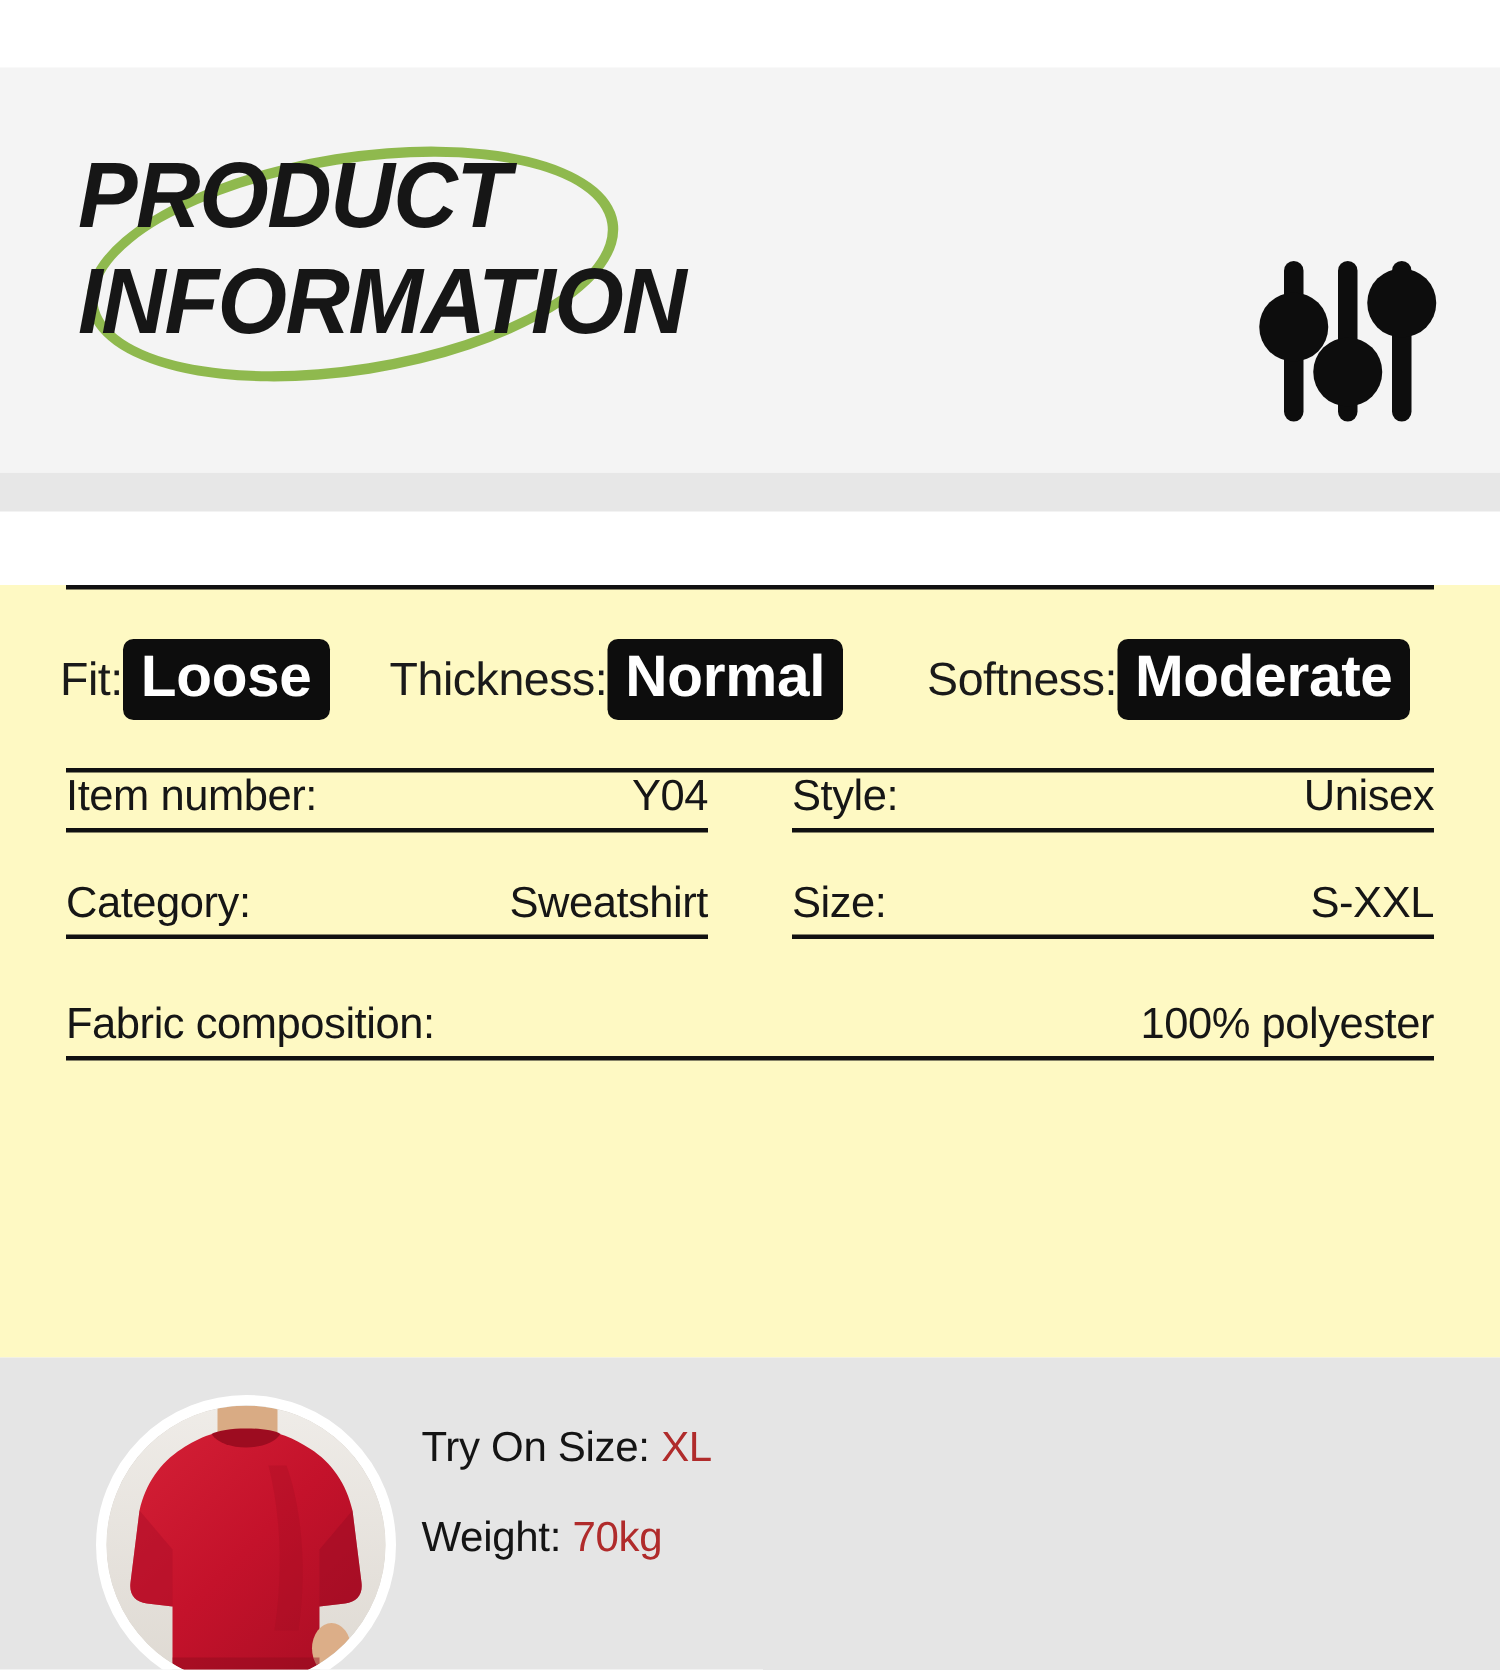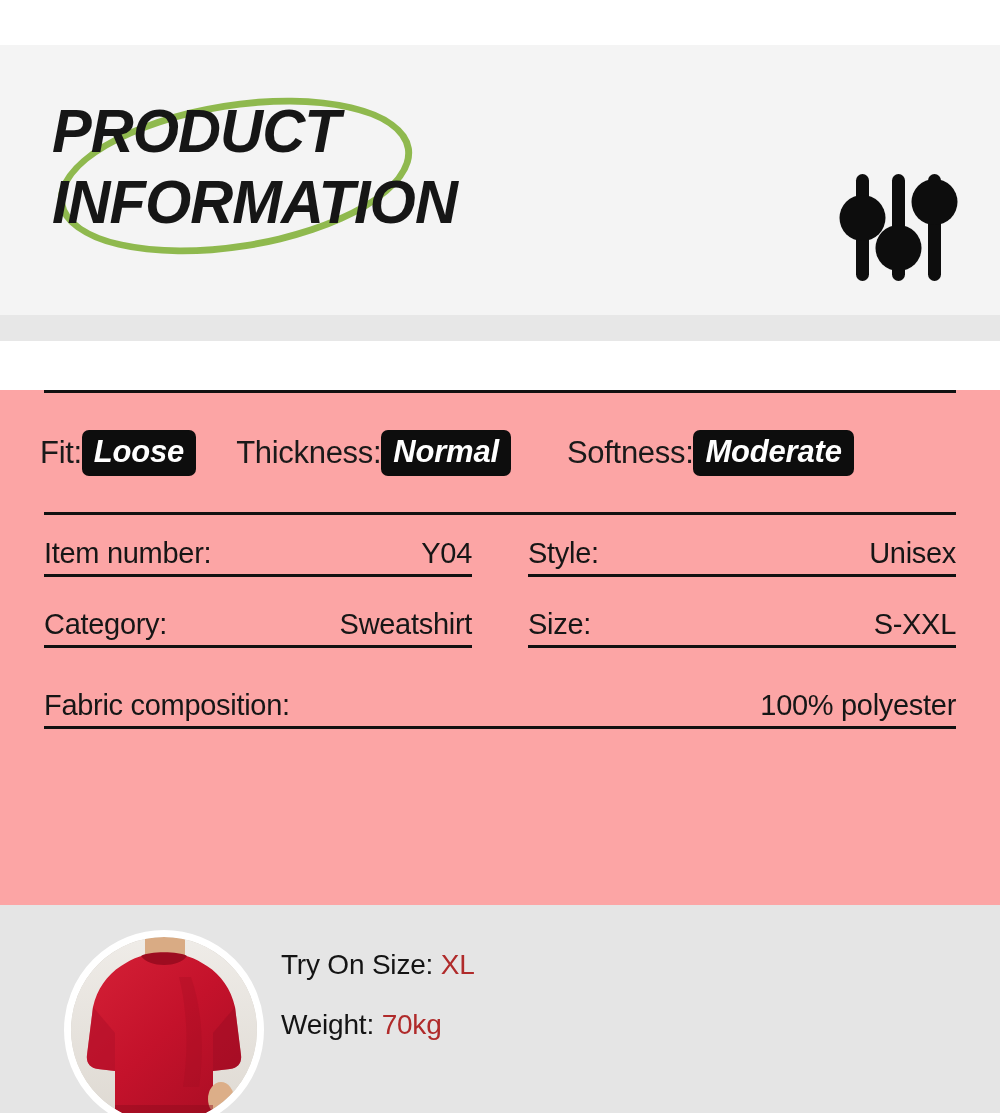--- a/index.html
+++ b/index.html
@@ -72,21 +72,21 @@
   }
 
   
   .divider-band {
     height: 26px;
     background: #e7e7e7;
   }
 
   
   .spec-section {
-    background: #fca5a5;
+    background: #fef9c3;
     padding: 0;
     position: relative;
     height: 515px;
   }
   .rule {
     height: 3px;
     background: #111111;
     margin: 0 44px;
   }
   .rule.top { margin-top: 49px; }
@@ -106,36 +106,34 @@
     white-space: nowrap;
   }
   .attr-label {
     font-size: 31px;
     color: #1a1a1a;
     letter-spacing: -0.3px;
   }
   .attr-badge {
     background: #0d0d0d;
     color: #ffffff;
-    font-size: 31px;
+    font-size: 39px;
     font-weight: bold;
     border-radius: 7px;
     padding: 6px 12px 9px 12px;
     letter-spacing: -0.2px;
     line-height: 1;
-    font-style: italic;
   }
   .attr-gap-a { width: 40px; }
   .attr-gap-b { width: 56px; }
 
   
   .spec-grid {
     display: flex;
     padding: 0 44px;
-    margin-top: 22px;
     justify-content: space-between;
   }
   .spec-col {
     width: 428px;
   }
   .spec-row {
     display: flex;
     justify-content: space-between;
     align-items: baseline;
     border-bottom: 3px solid #111111;

